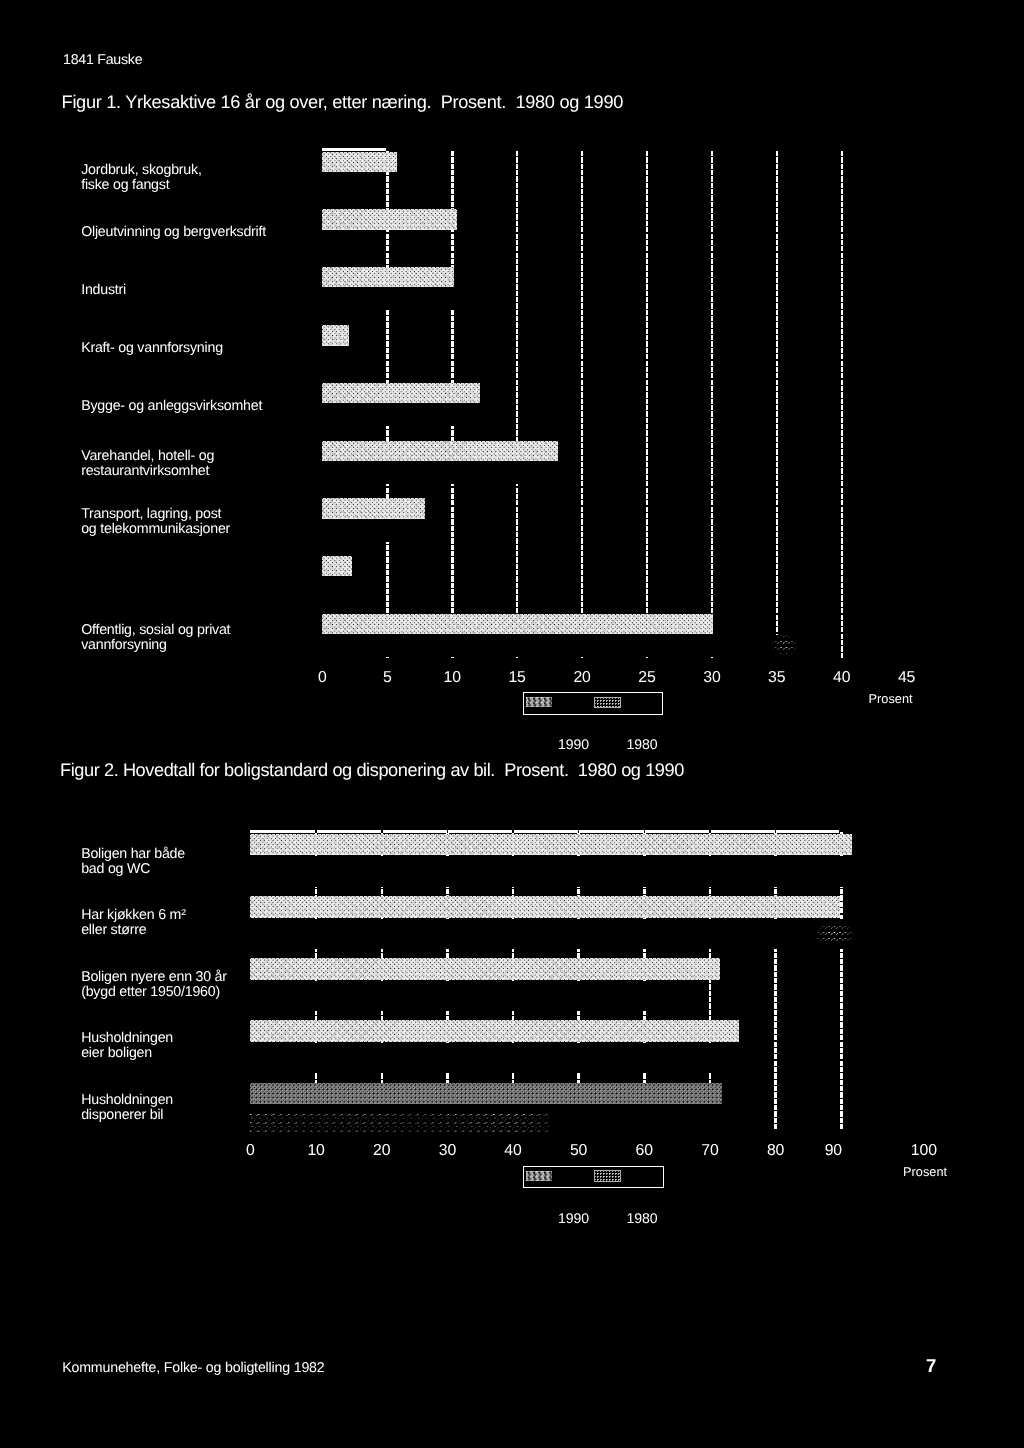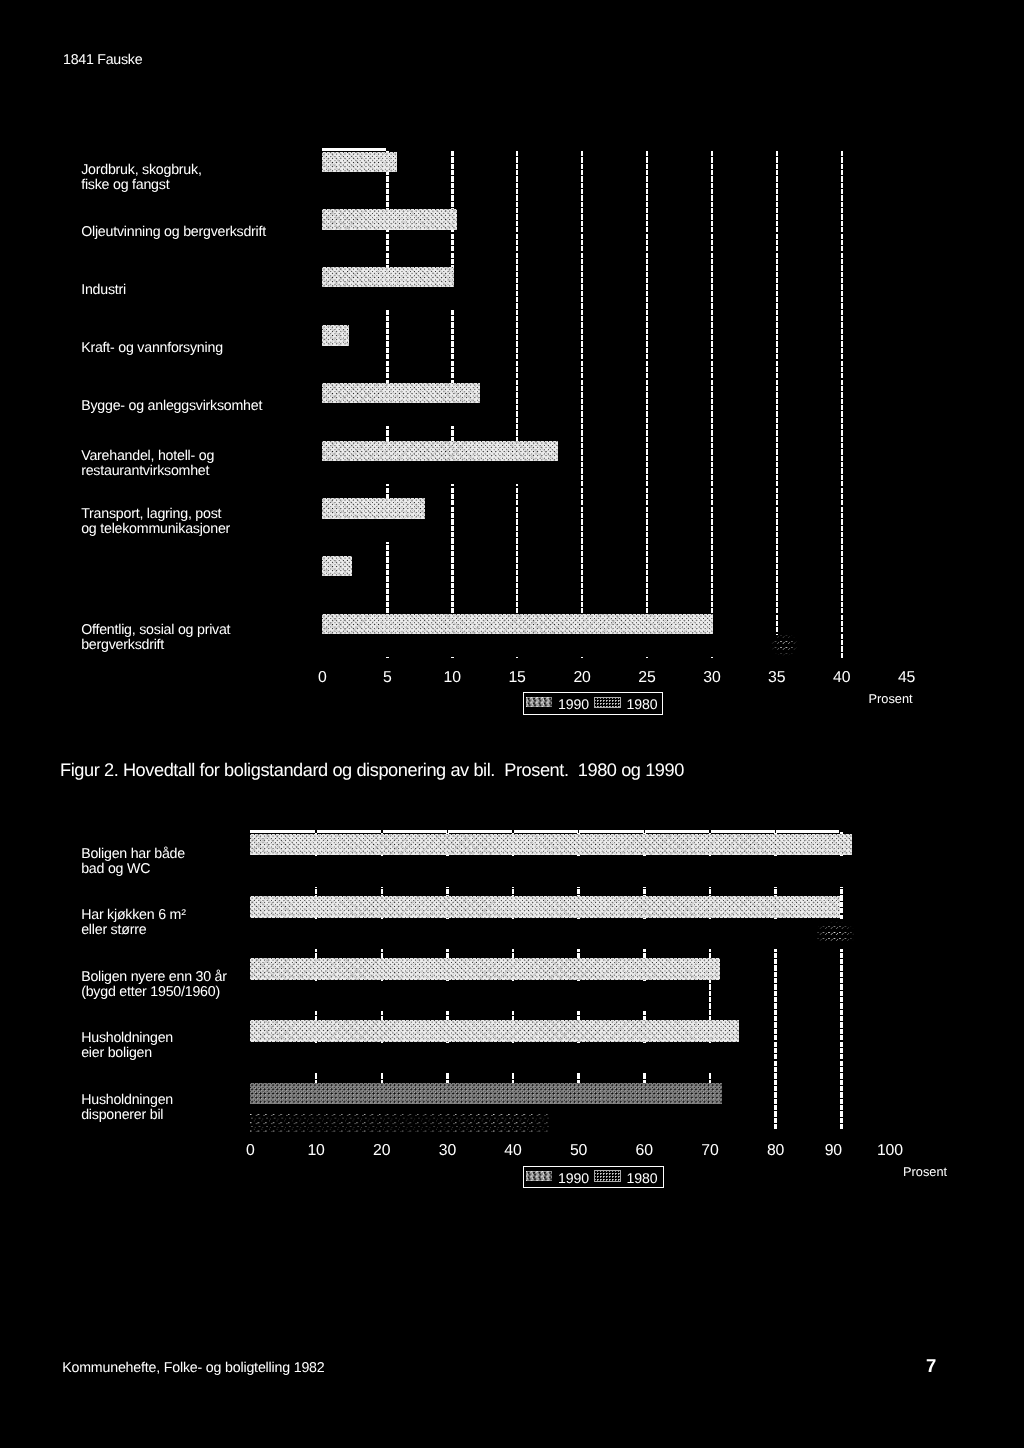--- a/index.html
+++ b/index.html
@@ -75,21 +75,21 @@
 .legend-sw-1980{
   background-color:#9a9a9a;
   background-image:
     radial-gradient(circle at 0 0,#000 0 1.0px,rgba(0,0,0,0) 1.25px),
     radial-gradient(circle at 1.5px 1.5px,#000 0 1.0px,rgba(0,0,0,0) 1.25px),
     radial-gradient(circle at 0.75px 0.75px,rgba(255,255,255,.55) 0 0.45px,rgba(0,0,0,0) 0.65px),
     radial-gradient(circle at 2.25px 2.25px,rgba(255,255,255,.55) 0 0.45px,rgba(0,0,0,0) 0.65px);
   background-size:3.0px 3.0px;
   box-shadow:0 0 0 1px rgba(230,230,230,.75);
 }
-.legend-label{position:absolute;font-size:14.1px;line-height:1;white-space:nowrap;letter-spacing:-0.1px;}
+.legend-label{position:absolute;font-size:14.1px;line-height:1;white-space:nowrap;letter-spacing:-0.1px;margin-top:40px;}
 
 #smudge1,#smudge2{position:absolute;
   background-color:rgba(0,0,0,0);
   background-image:
     radial-gradient(ellipse 1.0px 0.62px at 1.0px 0.8px,rgba(255,255,255,1) 0 70%,rgba(0,0,0,0) 100%),
     radial-gradient(ellipse 0.8px 0.55px at 3.3px 2.5px,rgba(255,255,255,.8) 0 70%,rgba(0,0,0,0) 100%),
     radial-gradient(ellipse 1.25px 0.5px at 2.0px 4.0px,rgba(255,255,255,.95) 0 70%,rgba(0,0,0,0) 100%),
     radial-gradient(ellipse 0.7px 0.6px at 4.6px 5.0px,rgba(255,255,255,.7) 0 70%,rgba(0,0,0,0) 100%),
     radial-gradient(ellipse 0.9px 0.5px at 4.0px 1.2px,rgba(255,255,255,.88) 0 70%,rgba(0,0,0,0) 100%);
   background-size:5.5px 6.0px;}
@@ -102,20 +102,21 @@
   -webkit-mask-image:radial-gradient(ellipse 58% 55% at 48% 60%,#000 0%,rgba(0,0,0,.5) 60%,rgba(0,0,0,0) 100%);
   mask-image:radial-gradient(ellipse 58% 55% at 48% 60%,#000 0%,rgba(0,0,0,.5) 60%,rgba(0,0,0,0) 100%);}
 </style>
 </head>
 <body>
 
 <div id="sheet">
 
   <div class="t" id="page-header">1841 Fauske</div>
 
+  <div class="t fig-title" id="fig1-title">Figur 1. Yrkesaktive 16 år og over, etter næring.  Prosent.  1980 og 1990</div>
   <div id="fig1">
       <div class="grid" style="left: 386.1px; top: 150.8px; height: 507.7px;"></div>
       <div class="grid" style="left: 451px; top: 150.8px; height: 507.7px;"></div>
       <div class="grid" style="left: 515.9px; top: 150.8px; height: 507.7px;"></div>
       <div class="grid" style="left: 580.8px; top: 150.8px; height: 507.7px;"></div>
       <div class="grid" style="left: 645.7px; top: 150.8px; height: 507.7px;"></div>
       <div class="grid" style="left: 710.6px; top: 150.8px; height: 507.7px;"></div>
       <div class="grid" style="left: 775.6px; top: 150.8px; height: 507.7px;"></div>
       <div class="grid" style="left: 840.5px; top: 150.8px; height: 507.7px;"></div>
       <div class="cat-label" style="left: 81.2px; top: 163.3px;">
@@ -137,21 +138,21 @@
       <div class="cat-label" style="left: 81.2px; top: 449.3px;">
         <div>Varehandel, hotell- og</div>
         <div>restaurantvirksomhet</div>
       </div>
       <div class="cat-label" style="left: 81.2px; top: 507.4px;">
         <div>Transport, lagring, post</div>
         <div>og telekommunikasjoner</div>
       </div>
       <div class="cat-label" style="left: 81.2px; top: 623px;">
         <div>Offentlig, sosial og privat</div>
-        <div>bergverksdrift</div>
+        <div>vannforsyning</div>
       </div>
       <div class="bar b80dark" style="left: 322.4px; top: 172.4px; width: 51.9px; height: 23px;"></div>
       <div class="bar b80dark" style="left: 322.4px; top: 229.6px; width: 51.9px; height: 23px;"></div>
       <div class="bar b80dark" style="left: 322.4px; top: 287.1px; width: 155.8px; height: 23px;"></div>
       <div class="bar b80dark" style="left: 322.4px; top: 345.7px; width: 32.5px; height: 23px;"></div>
       <div class="bar b80dark" style="left: 322.4px; top: 403.3px; width: 162.3px; height: 23px;"></div>
       <div class="bar b80dark" style="left: 322.4px; top: 461.1px; width: 227.2px; height: 23px;"></div>
       <div class="bar b80dark" style="left: 322.4px; top: 518.8px; width: 90.9px; height: 23px;"></div>
       <div class="bar b80dark" style="left: 322.4px; top: 576px; width: 26px; height: 23px;"></div>
       <div class="bar b80dark" style="left: 322.4px; top: 634.3px; width: 402.5px; height: 23px;"></div>
@@ -238,21 +239,21 @@
       <div class="tick-label" style="left: 220.4px; top: 1143px; width: 60px; text-align: center;">0</div>
       <div class="tick-label" style="left: 286.1px; top: 1143px; width: 60px; text-align: center;">10</div>
       <div class="tick-label" style="left: 351.7px; top: 1143px; width: 60px; text-align: center;">20</div>
       <div class="tick-label" style="left: 417.4px; top: 1143px; width: 60px; text-align: center;">30</div>
       <div class="tick-label" style="left: 483px; top: 1143px; width: 60px; text-align: center;">40</div>
       <div class="tick-label" style="left: 548.6px; top: 1143px; width: 60px; text-align: center;">50</div>
       <div class="tick-label" style="left: 614.3px; top: 1143px; width: 60px; text-align: center;">60</div>
       <div class="tick-label" style="left: 680px; top: 1143px; width: 60px; text-align: center;">70</div>
       <div class="tick-label" style="left: 745.6px; top: 1143px; width: 60px; text-align: center;">80</div>
       <div class="tick-label" style="left: 782px; top: 1143px; width: 60px; text-align: right;">90</div>
-      <div class="tick-label" style="left: 876.9px; top: 1143px; width: 60px; text-align: left;">100</div>
+      <div class="tick-label" style="left: 876.9px; top: 1143px; width: 60px; text-align: right;">100</div>
       <div class="unit-label" style="left: 903px; top: 1163.5px;">Prosent</div>
       <div class="legend-box" style="left: 522.5px; top: 1165.8px; width: 141.8px; height: 22.6px;">
         <div class="legend-sw legend-sw-1990" style="left: 2.9px; top: 3.8px; width: 25.9px; height: 10.5px;"></div>
         <div class="legend-label" style="left: 34.5px; top: 3.9px;">1990</div>
         <div class="legend-sw legend-sw-1980" style="left: 71.6px; top: 4.4px; width: 25.2px; height: 9.5px;"></div>
         <div class="legend-label" style="left: 103px; top: 3.9px;">1980</div>
       </div>
     </div>
 
   <div class="t" id="footer-text">Kommunehefte, Folke- og boligtelling 1982</div>

